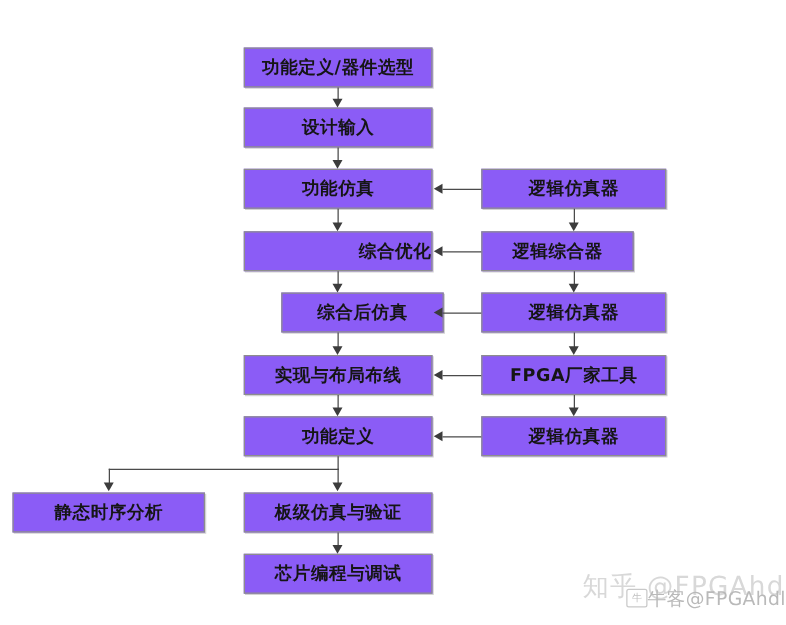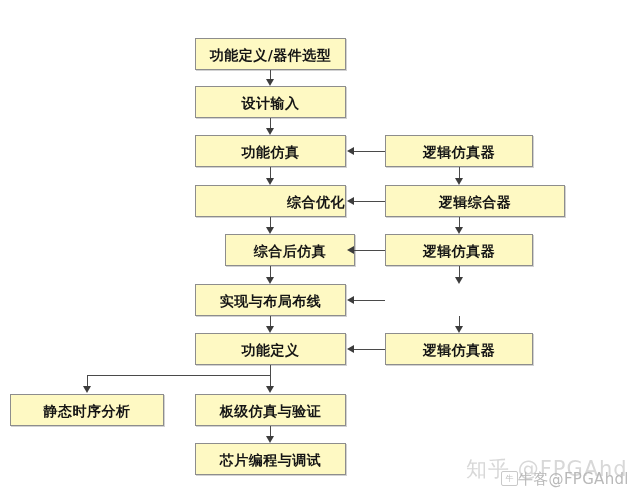--- a/index.html
+++ b/index.html
@@ -14,21 +14,21 @@
     height: 500px;
     background: #ffffff;
     overflow: hidden;
     font-family: "DejaVu Sans", "Liberation Sans", sans-serif;
   }
 
   
   .node {
     position: absolute;
     box-sizing: border-box;
-    background: #fef9c3;
+    background: #8b5cf6;
     border: 1px solid #8d8d8d;
     box-shadow: 1px 1px 0 0 #d2d2d2;
     display: flex;
     align-items: center;
     justify-content: center;
     color: #151515;
     font-weight: bold;
     font-size: 14px;
     letter-spacing: 0.5px;
     white-space: nowrap;
@@ -130,28 +130,31 @@
   </div>
 
   <div class="node" style="left:195px; top:333px; width:151px; height:32px;">
     <span class="label">功能定义</span>
   </div>
 
   <div class="node" style="left:385px; top:135px; width:148px; height:32px;">
     <span class="label">逻辑仿真器</span>
   </div>
 
-  <div class="node" style="left:385px; top:185px; width:180px; height:32px;">
+  <div class="node" style="left:385px; top:185px; width:122px; height:32px;">
     <span class="label">逻辑综合器</span>
   </div>
 
   <div class="node" style="left:385px; top:234px; width:148px; height:32px;">
     <span class="label">逻辑仿真器</span>
   </div>
 
+  <div class="node" style="left:385px; top:284px; width:148px; height:32px;">
+    <span class="label">FPGA厂家工具</span>
+  </div>
 
   <div class="node" style="left:385px; top:333px; width:148px; height:32px;">
     <span class="label">逻辑仿真器</span>
   </div>
 
   <div class="node" style="left:195px; top:394px; width:151px; height:32px;">
     <span class="label">板级仿真与验证</span>
   </div>
 
   <div class="node" style="left:10px; top:394px; width:154px; height:32px;">

